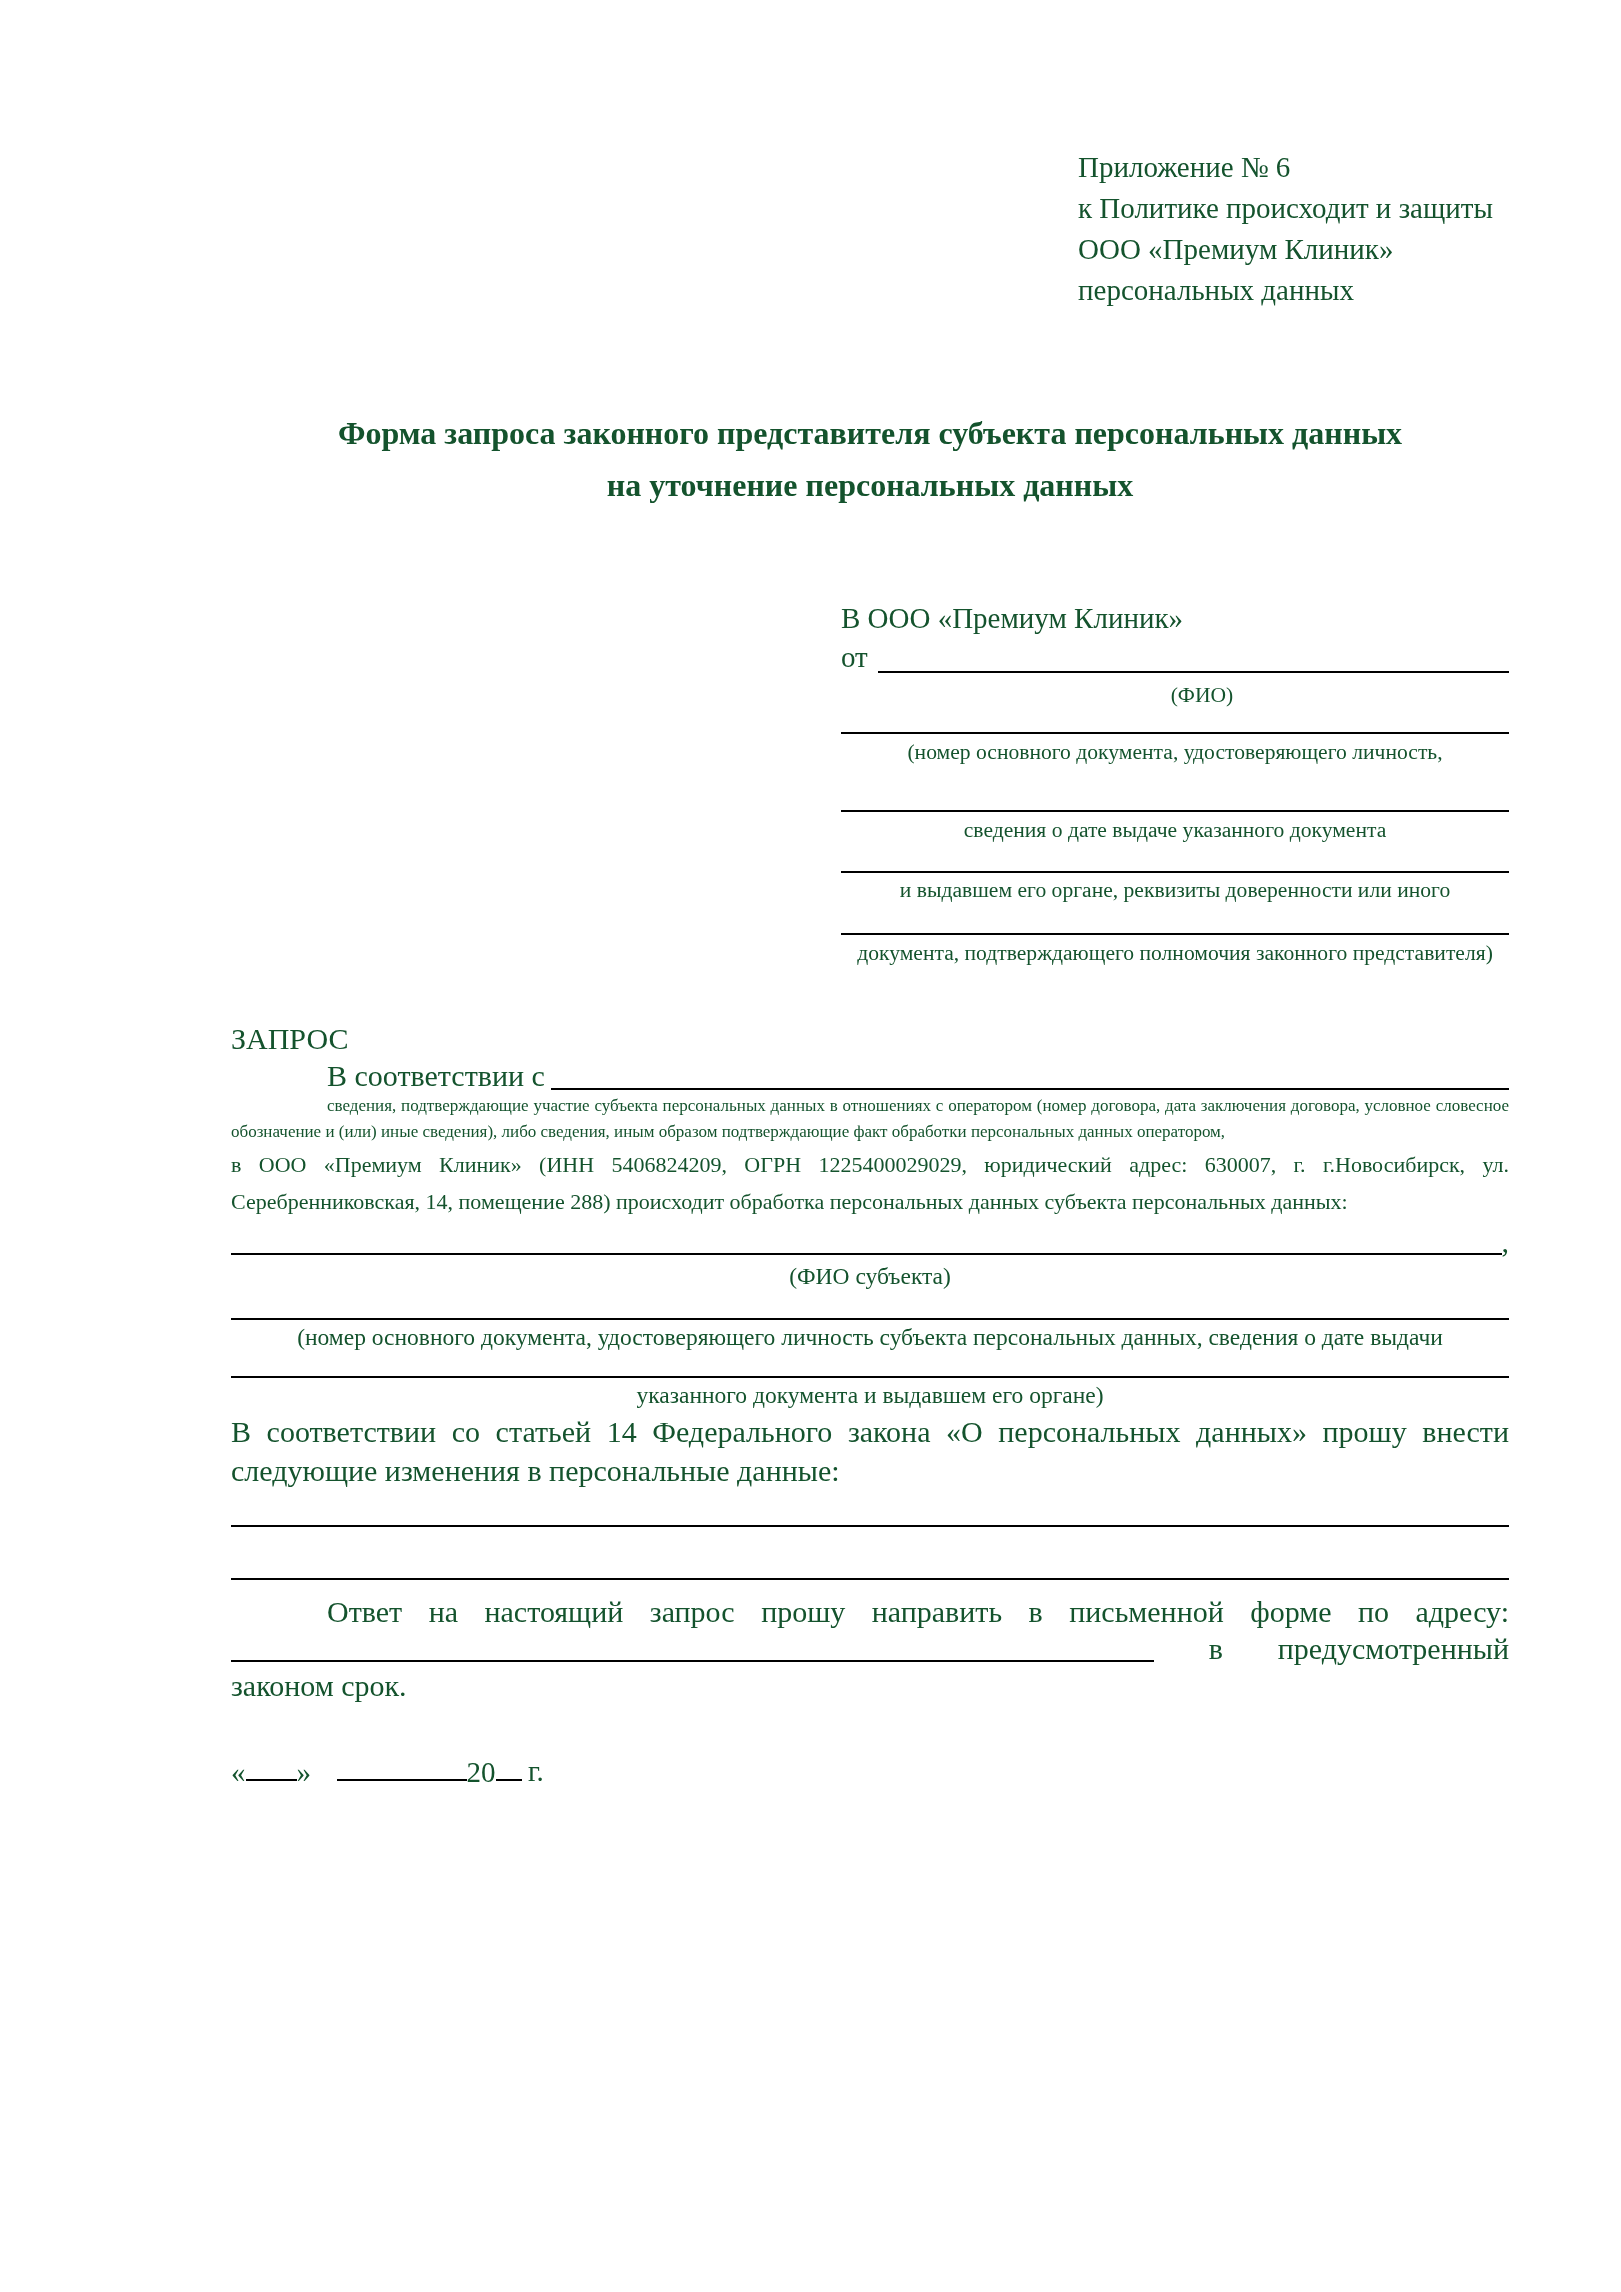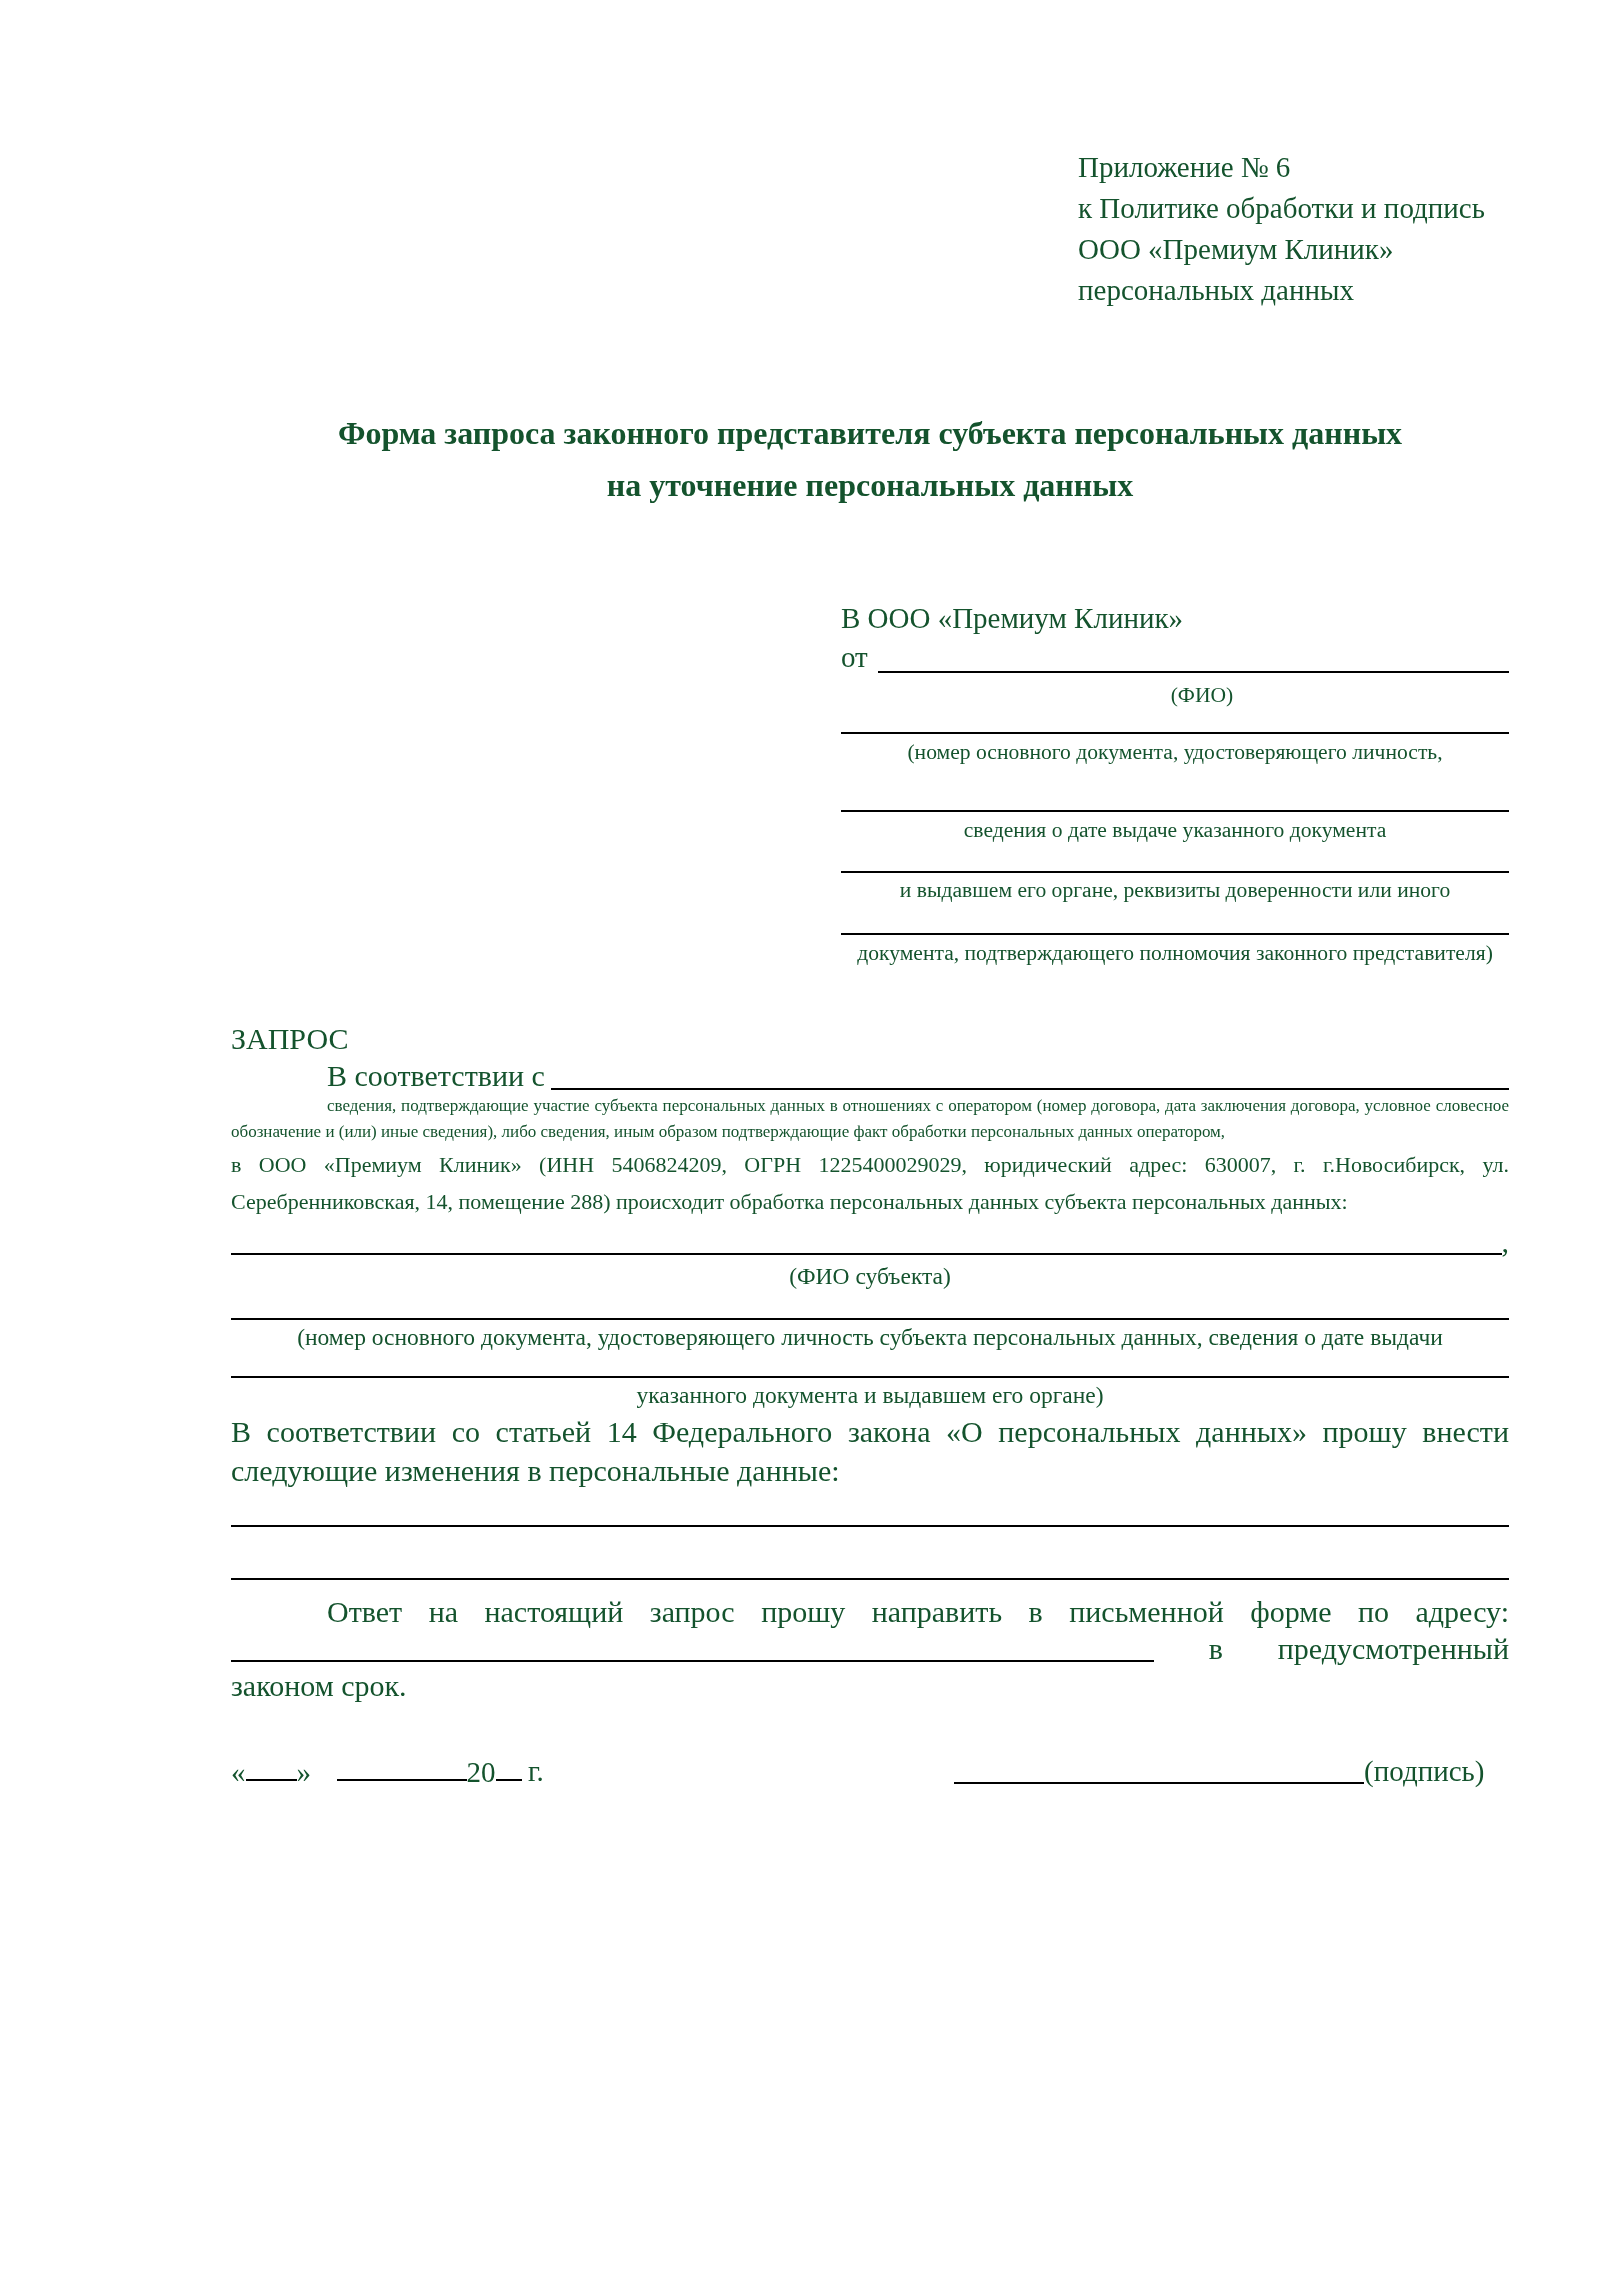--- a/index.html
+++ b/index.html
@@ -56,21 +56,21 @@
   .nowrap{white-space:nowrap;}
 </style>
 </head>
 <body>
 
 <div class="page">
   <div class="content">
 
     <div class="appendix">
       <div>Приложение № 6</div>
-      <div>к Политике обработки и подпись</div>
+      <div>к Политике происходит и защиты</div>
       <div>ООО «Премиум Клиник»</div>
       <div>персональных данных</div>
     </div>
 
     <div class="doc-title">
       <div>Форма запроса законного представителя субъекта персональных данных</div>
       <div>на уточнение персональных данных</div>
     </div>
 
     <div class="addr">
@@ -127,21 +127,17 @@
       <span class="addr-fill"></span>
       <span>в</span>
       <span>предусмотренный</span>
     </div>
     <div class="reply-tail">законом срок.</div>
 
     <div class="footer-row">
       <div class="nowrap">
         <span>«</span><span class="seg seg-day"></span><span>»</span><span class="seg seg-month"></span><span>20</span><span class="seg seg-year"></span><span style="margin-left:5.9px;">г.</span>
       </div>
-      <div class="sig-group">
-        <span class="seg seg-sign"></span>
-        <span>(подпись)</span>
-      </div>
     </div>
 
   </div>
 </div>
 
 
 </body></html>

